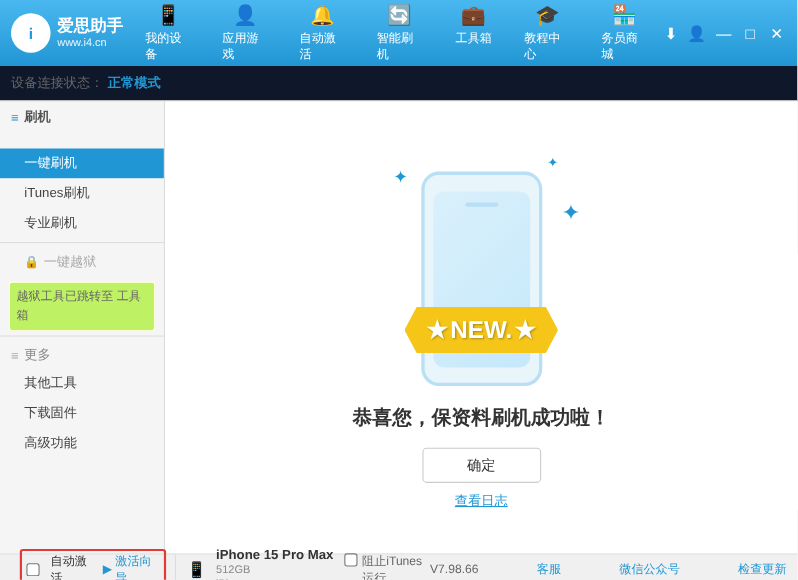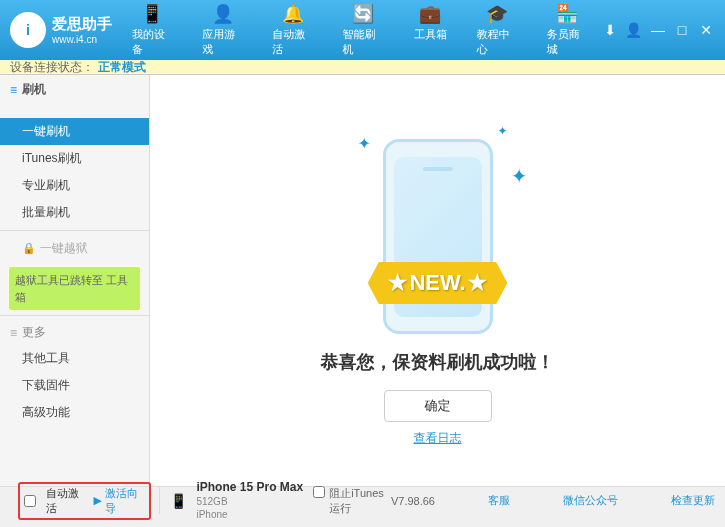--- a/index.html
+++ b/index.html
@@ -37,22 +37,22 @@
     .nav-tab .tab-icon { font-size: 18px; margin-bottom: 2px; }
 
     .header-right {
       display: flex; align-items: center; gap: 8px;
     }
     .header-right-icons { display: flex; gap: 6px; align-items: center; }
     .hicon { width: 18px; height: 18px; color: #fff; font-size: 14px; cursor: pointer; display: flex; align-items: center; justify-content: center; }
 
     
     .toolbar {
-      background: #fef9c3;
-      height: 15px;
+      background: #0f172a;
+      height: 32px;
       display: flex;
       align-items: center;
       padding: 0 10px;
       font-size: 12px;
       color: #333;
       border-bottom: 1px solid #ccc;
     }
     .toolbar span.label { color: #666; margin-right: 4px; }
     .toolbar span.status { color: #2196d4; font-weight: bold; }
 
@@ -315,23 +315,20 @@
     </div>
     <div class="sidebar-item active">
       <span>一键刷机</span>
     </div>
     <div class="sidebar-item">
       <span>iTunes刷机</span>
     </div>
     <div class="sidebar-item">
       <span>专业刷机</span>
     </div>
-    <div class="sidebar-item">
-      <span>批量刷机</span>
-    </div>
     <div class="sidebar-divider"></div>
 
     <div class="sidebar-disabled">
       <span class="lock-icon">🔒</span>
       <span>一键越狱</span>
     </div>
     <div class="sidebar-notice">
       <span>越狱工具已跳转至</span>
       <span>工具箱</span>
     </div>

